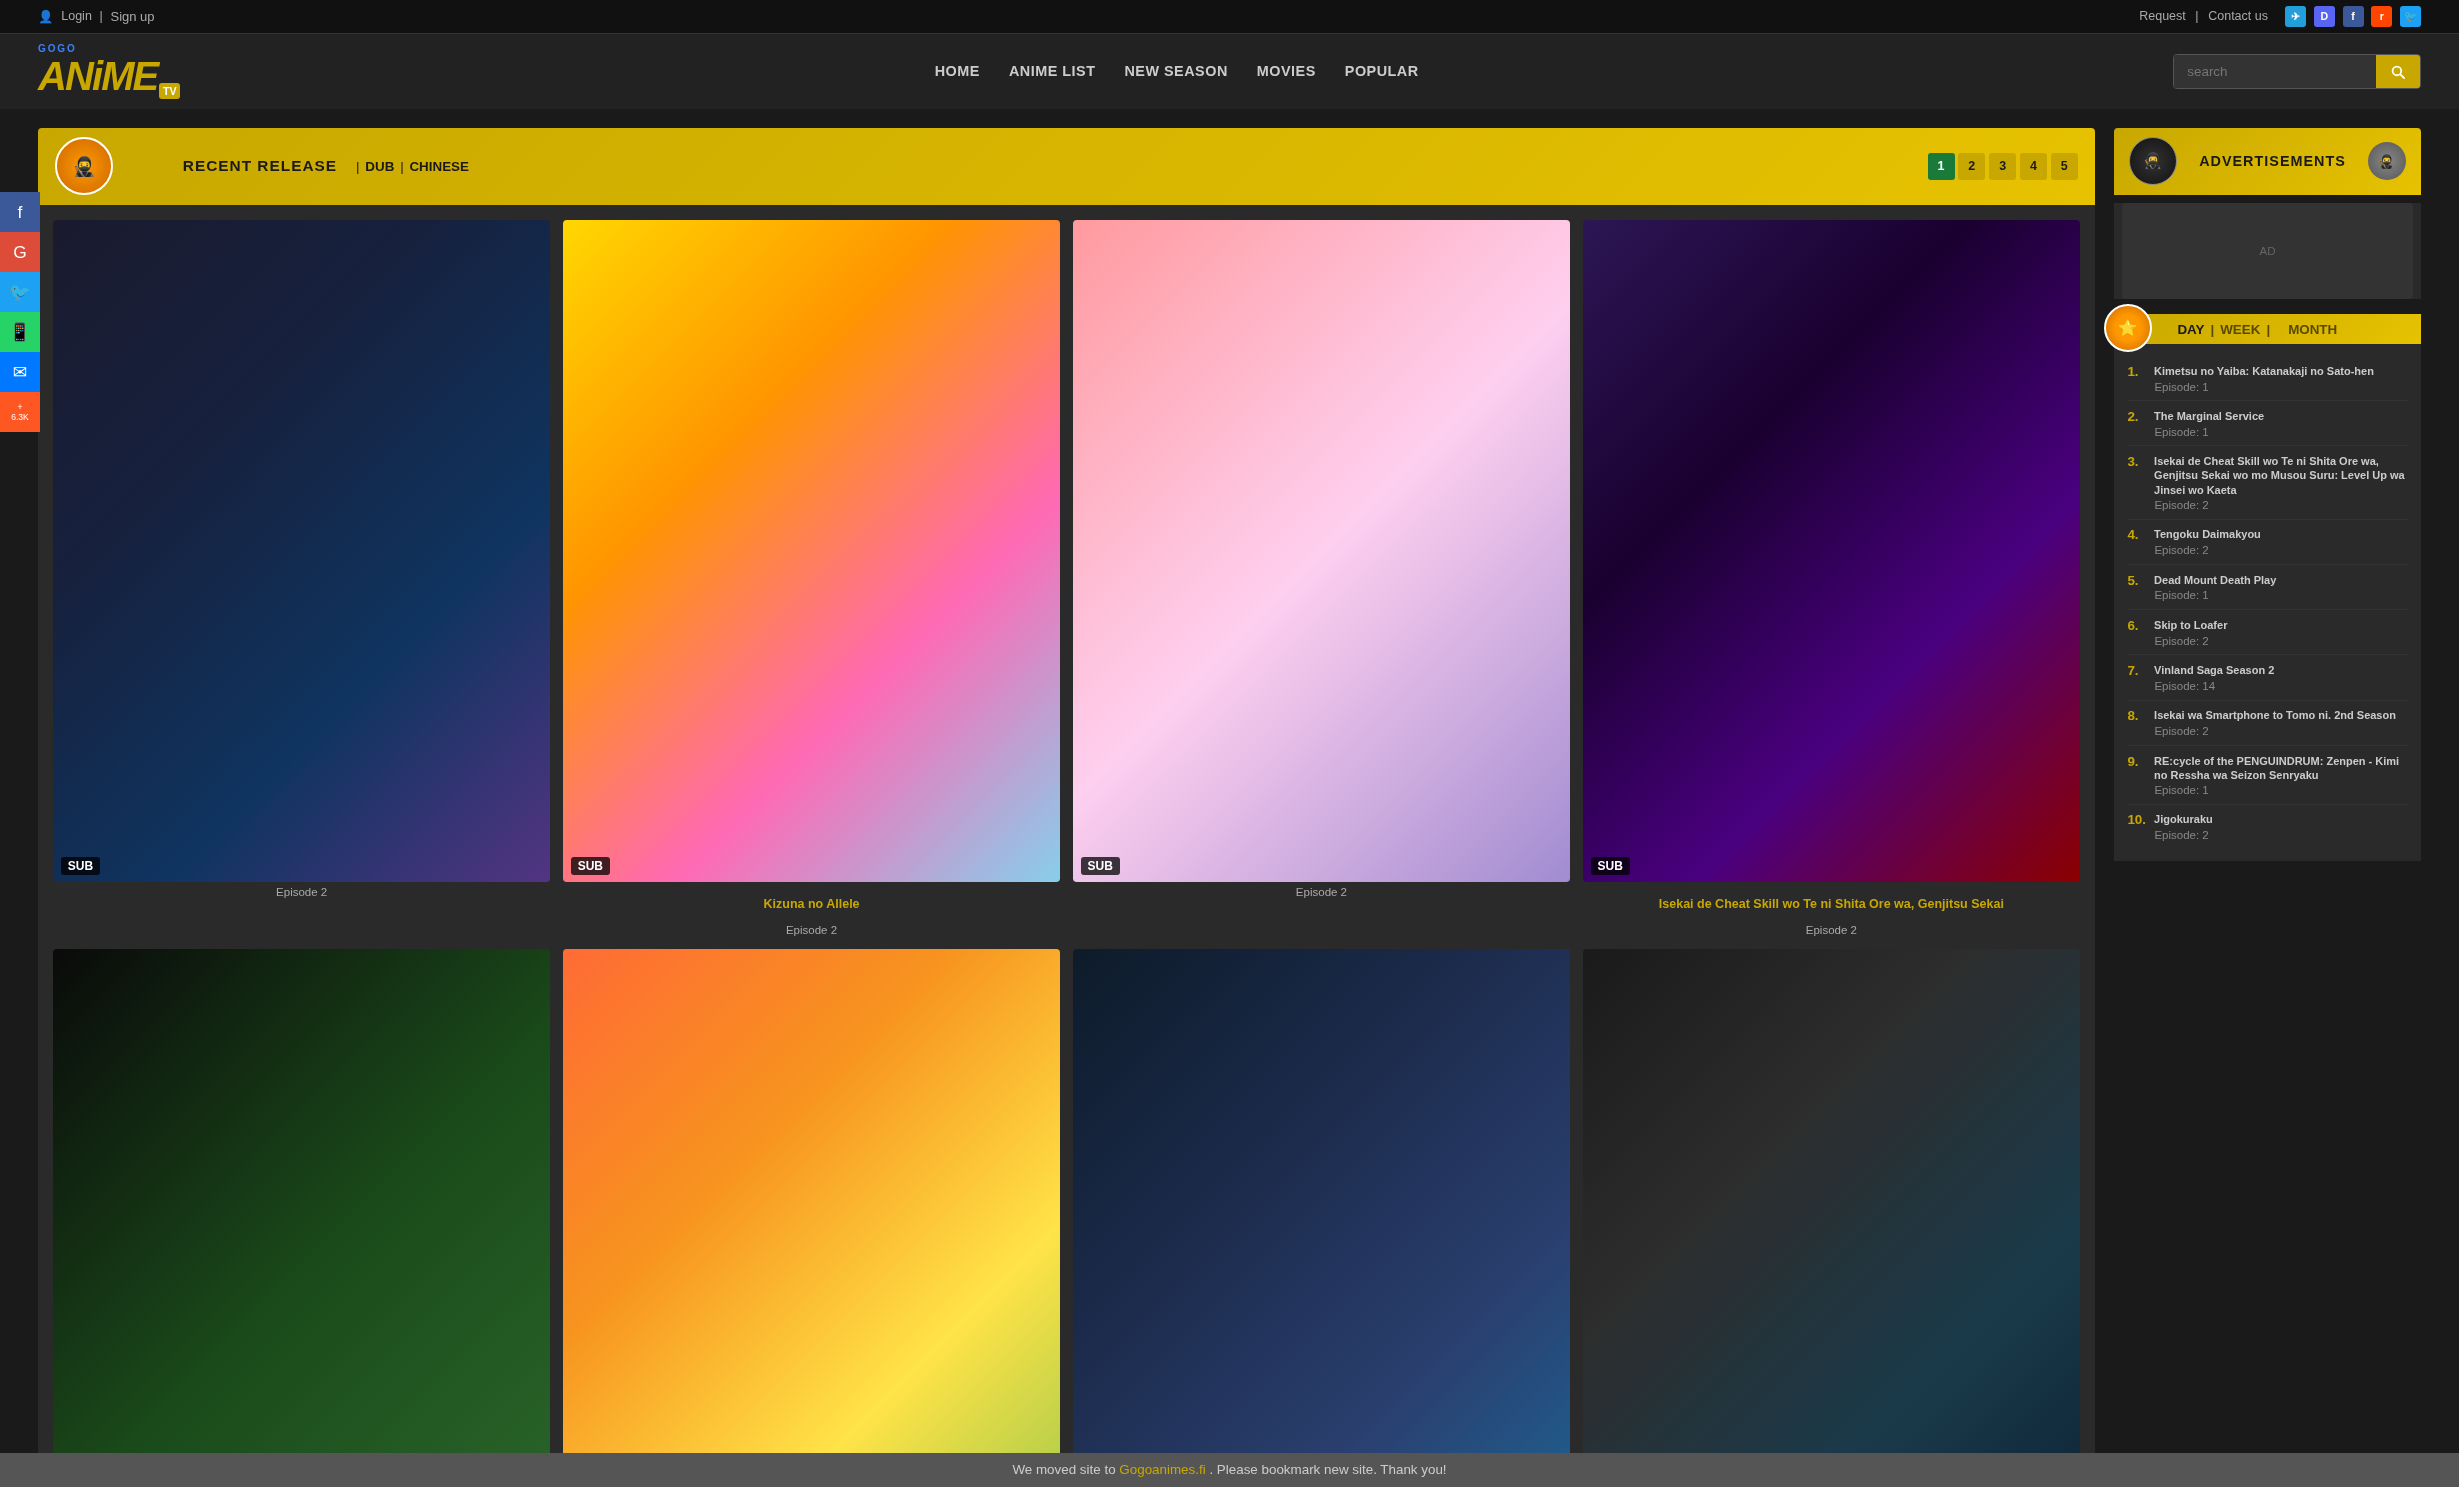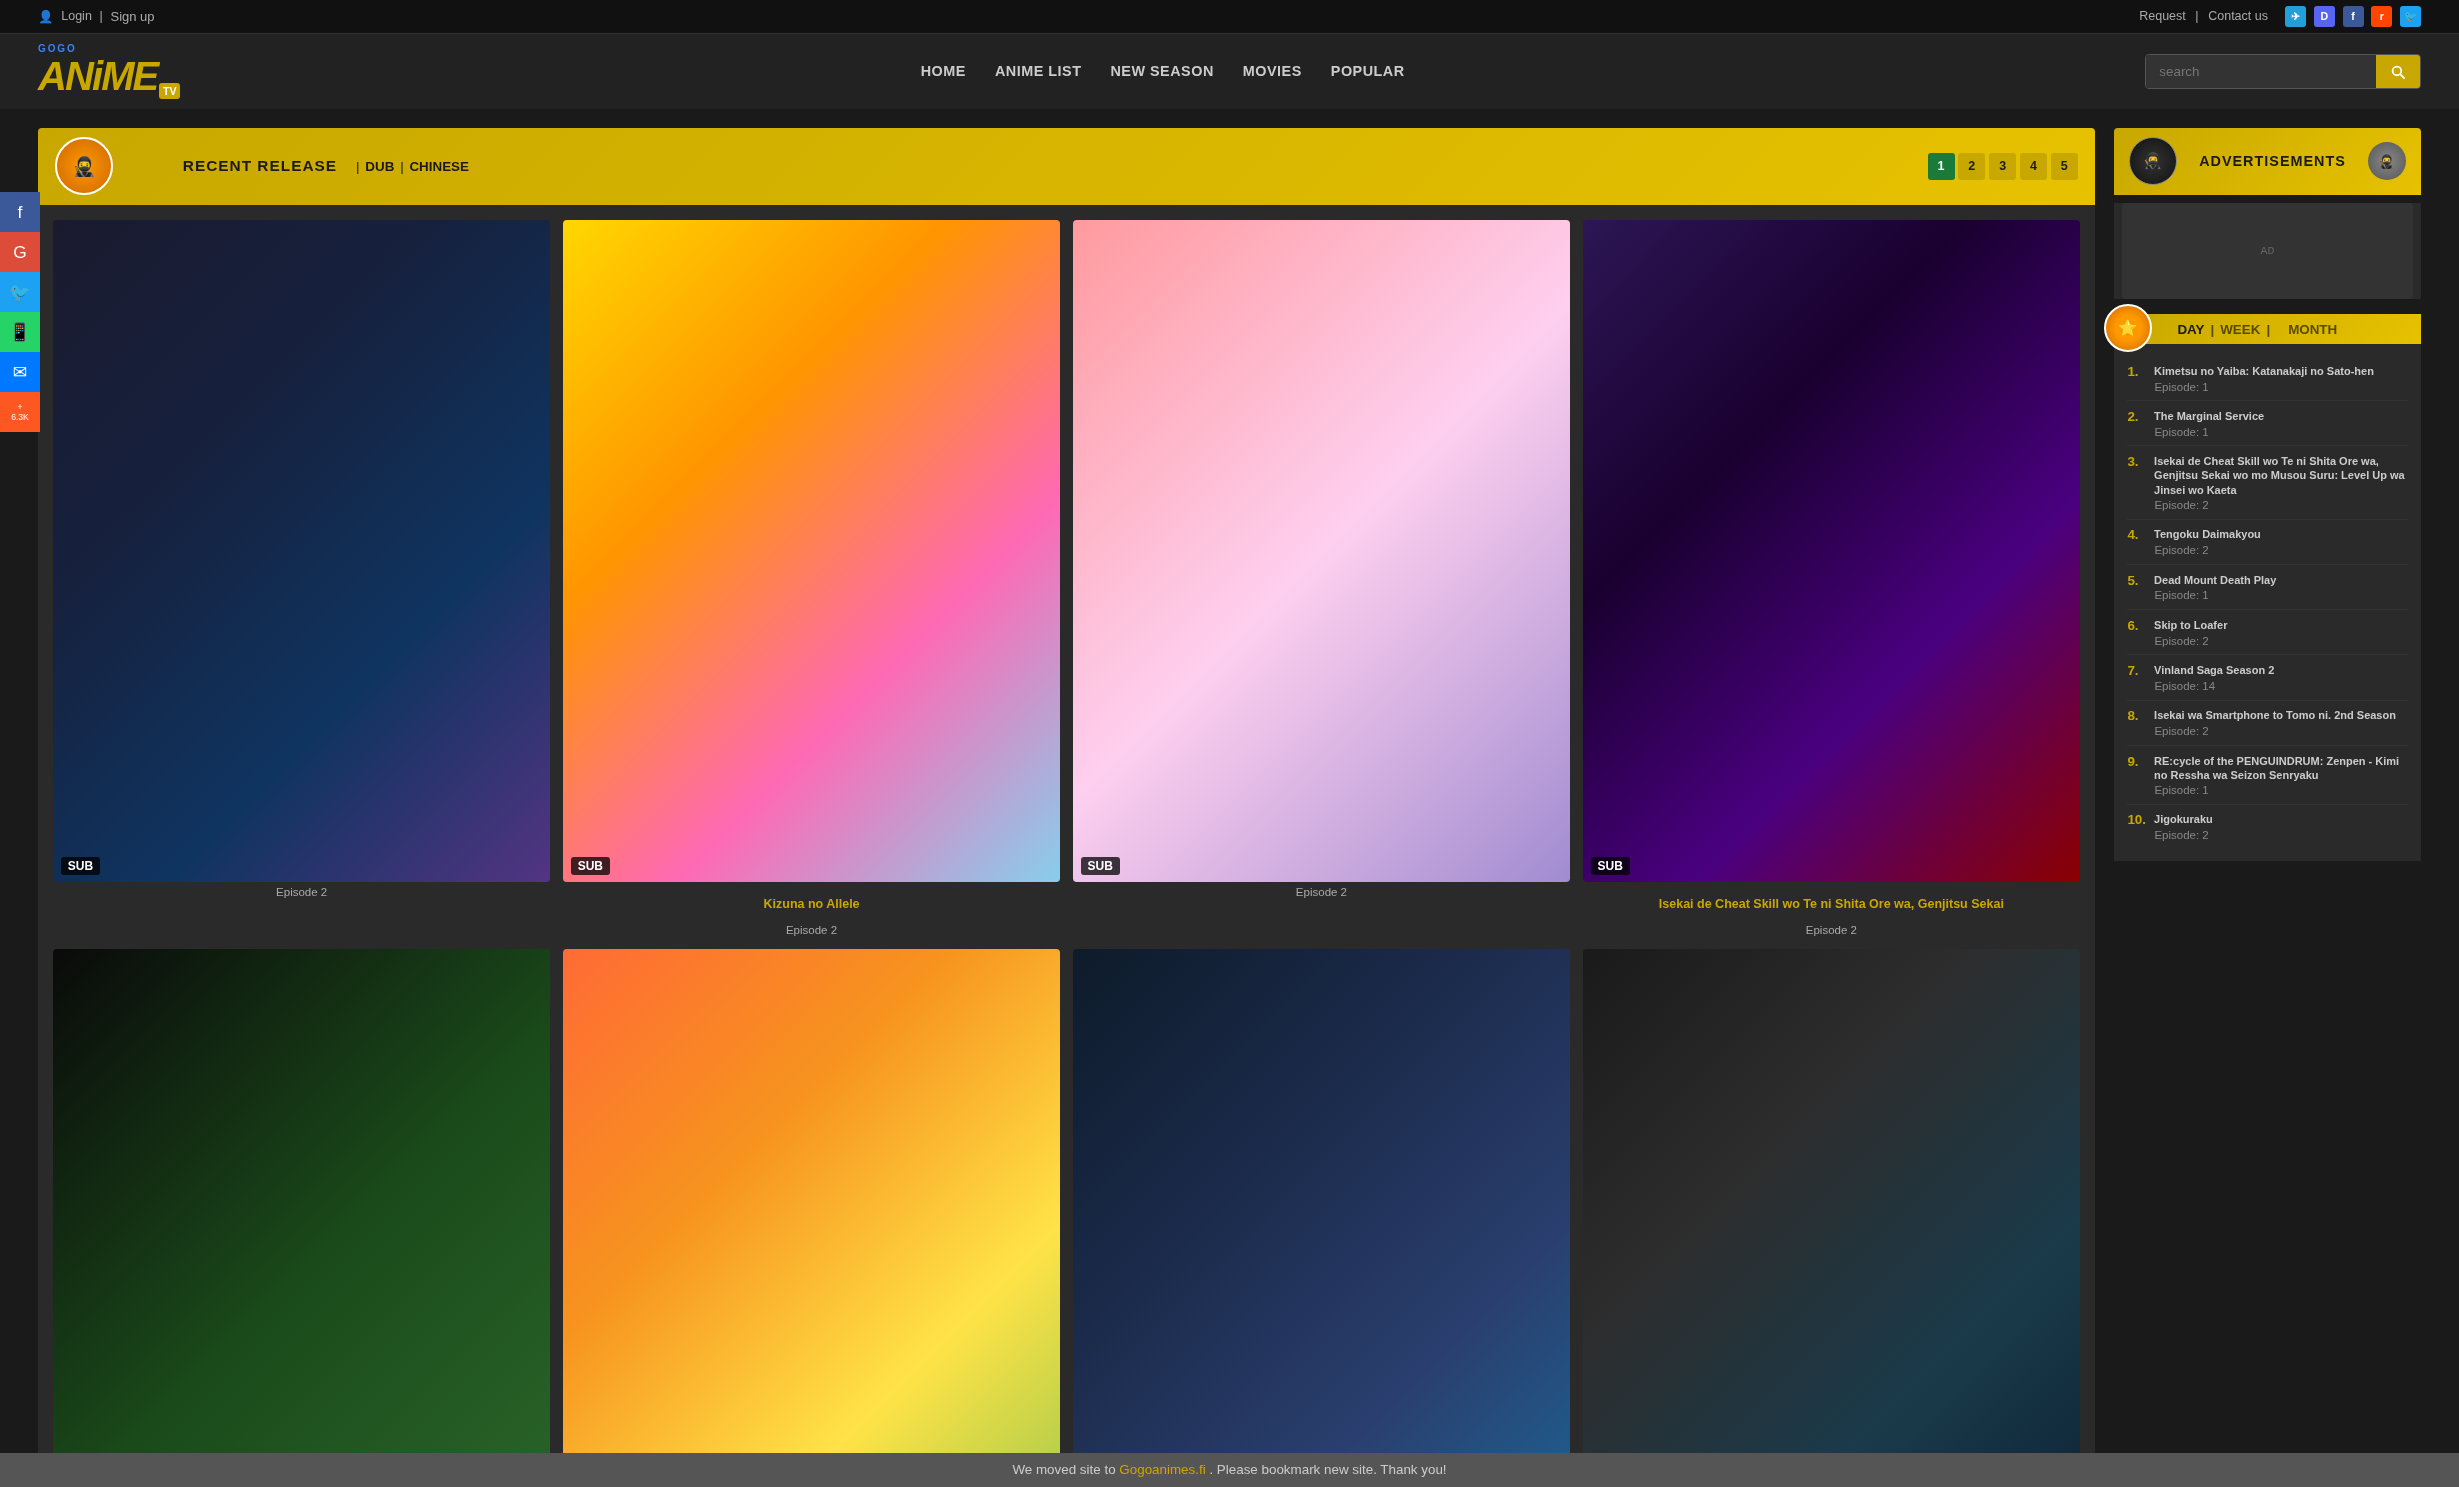--- a/index.html
+++ b/index.html
@@ -31,21 +31,21 @@
       align-items: center;
       padding: 9.6px 38px;
       gap: 38px;
     }
     .logo { display: flex; align-items: center; }
     .logo-text { font-size: 40px; font-weight: 900; color: #c8a800; letter-spacing: -1.9px; font-style: italic; }
     .logo-tv { background: #c8a800; color: #fff; font-size: 10.6px; font-weight: bold; padding: 1.9px 3.8px; border-radius: 2.9px; margin-left: 1.9px; vertical-align: super; }
     nav { display: flex; align-items: center; gap: 29px; flex: 1; justify-content: center; }
     nav a { color: #ccc; text-decoration: none; font-size: 14.4px; font-weight: 600; letter-spacing: 0.5px; }
     .search-box { display: flex; border: 1.9px solid #555; border-radius: 3.8px; overflow: hidden; }
-    .search-box input { background: #333; border: none; padding: 7.7px 13.4px; color: #ccc; font-size: 13.4px; width: 230px; outline: none; }
+    .search-box input { background: #333; border: none; padding: 7.7px 13.4px; color: #ccc; font-size: 13.4px; width: 202px; outline: none; }
     .search-box button { background: #c8a800; border: none; padding: 7.7px 13.4px; cursor: pointer; display: flex; align-items: center; }
     .search-box button svg { width: 17.3px; height: 17.3px; fill: #fff; }
 
     
     .social-sidebar {
       position: fixed;
       left: 0;
       top: 192px;
       display: flex;
       flex-direction: column;
@@ -199,21 +199,21 @@
     .ads-mascot-right {
       width: 38px;
       height: 38px;
       background: radial-gradient(circle, #888, #555);
       border-radius: 50%;
       display: flex;
       align-items: center;
       justify-content: center;
       font-size: 13.4px;
     }
-    .ads-body { background: #2a2a2a; padding: 0; font-family: Liberation Mono, monospace; }
+    .ads-body { background: #2a2a2a; padding: 0; }
 
     
     .day-tabs {
       background: linear-gradient(135deg, #c8a800, #e6c200);
       display: flex;
       align-items: center;
       padding: 7.7px 15.4px;
       gap: 0;
       position: relative;
       margin-bottom: 0;

